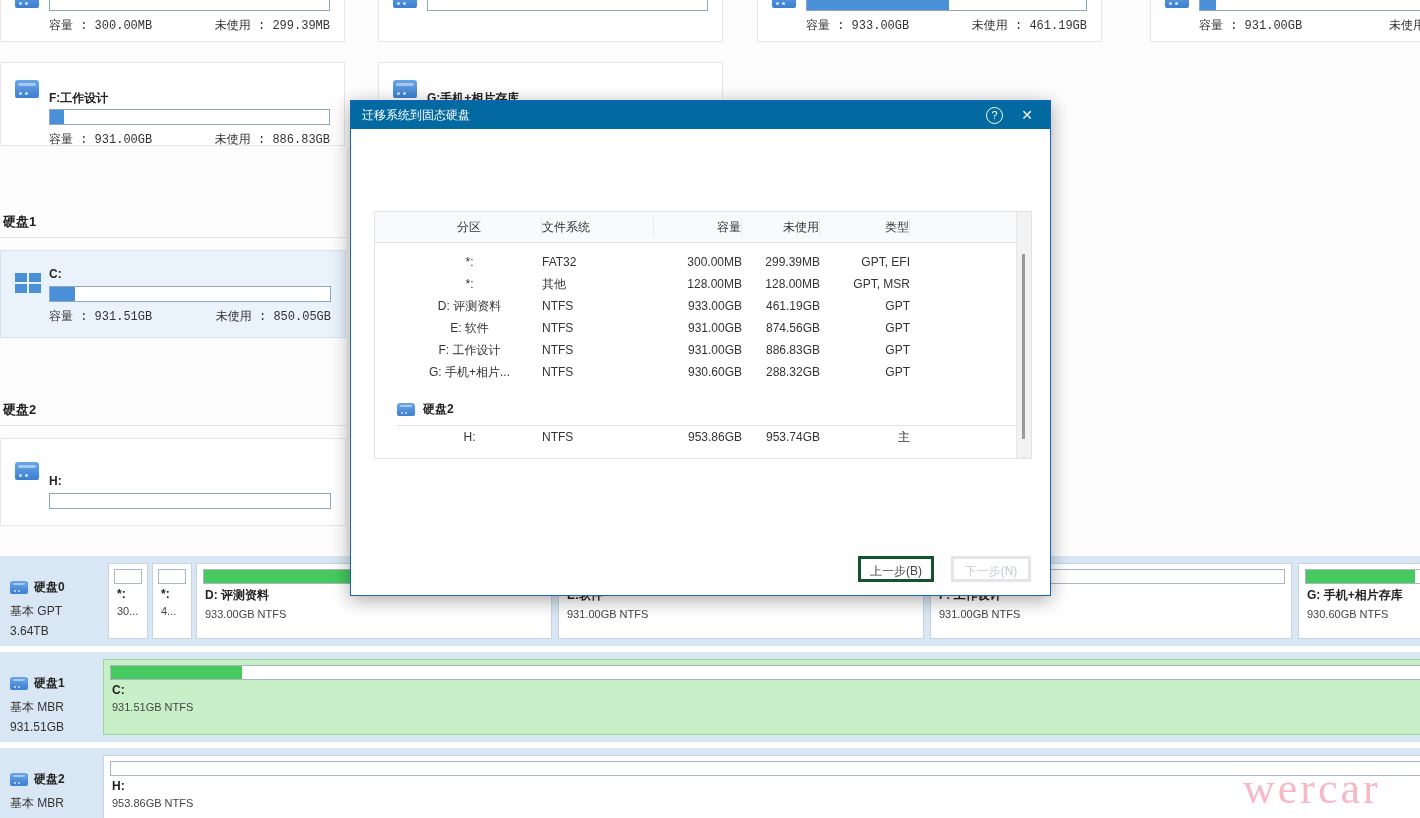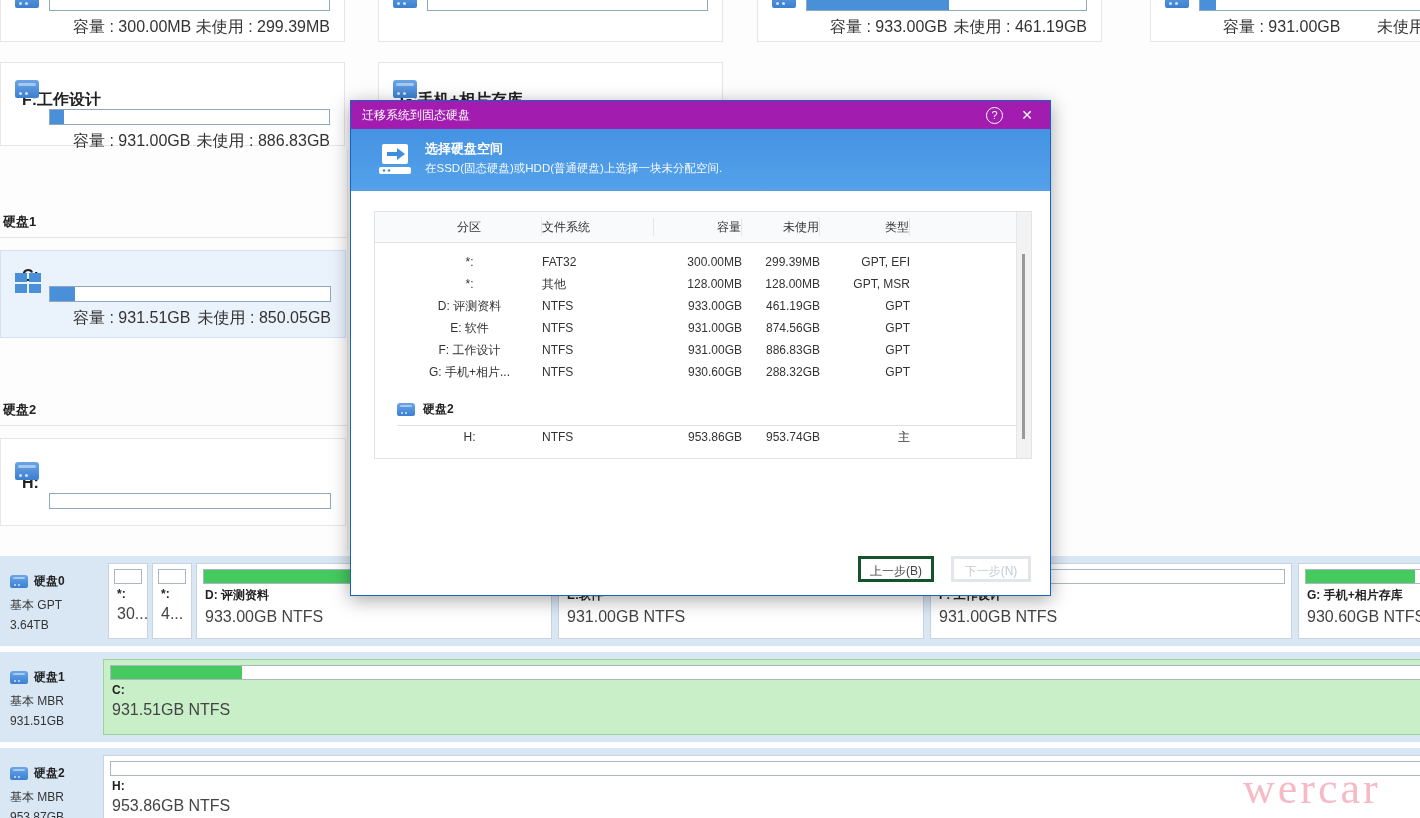--- a/index.html
+++ b/index.html
@@ -3,24 +3,24 @@
 <meta charset="utf-8">
 <style>
   html,body{margin:0;padding:0;}
   body{font-family:"Liberation Sans","DejaVu Sans",sans-serif;background:#fff;}
   #screen{position:relative;width:1420px;height:818px;overflow:hidden;background:#fdfdfe;}
 
   
   .pcard{position:absolute;width:345px;height:84px;background:#fff;border:1px solid #e6e6e6;box-sizing:border-box;}
   .pcard.cut{top:-28px;height:70px;}
   .p-icon{position:absolute;left:14px;top:16px;}
-  .p-name{padding:8px 14px 0 21px;font-weight:bold;font-size:16px;color:#222;height:16px;overflow:hidden;}
+  .p-name{padding:8px 14px 0 48px;font-weight:bold;font-size:12px;color:#222;height:16px;overflow:hidden;}
   .p-bar{margin:3px 14px 0 48px;height:14px;border:1px solid #8fa8bf;background:#fff;position:relative;}
   .p-fill{height:100%;background:#4a90d9;}
-  .p-stats{margin:6px 14px 0 72px;display:flex;justify-content:space-between;font-size:16px;color:#333;white-space:nowrap;overflow:hidden;}
+  .p-stats{margin:6px 14px 0 48px;display:flex;justify-content:space-between;font-size:12px;color:#333;white-space:nowrap;overflow:hidden;font-family:Liberation Mono, monospace;}
 
   .bigcard{width:346px;height:88px;}
   .bigcard .p-icon{top:22px;}
   .bigcard .p-name{padding-top:16px;}
   .card-selected{background:#eaf2fb;border-color:#d4e2f2;}
 
   .section-label{position:absolute;left:3px;font-size:13px;font-weight:bold;color:#222;}
   .divider{position:absolute;left:0;width:347px;height:1px;background:#e4e4e4;}
   .panel-edge{position:absolute;left:347px;top:150px;width:1px;height:400px;background:#ececec;}
 
@@ -32,21 +32,21 @@
   .disk-icon.small::before{top:2px;height:2px;}
   .disk-icon.small::after{width:2px;height:2px;bottom:2px;box-shadow:4px 0 0 #cfe3f7;}
   .win-icon{display:inline-block;width:27px;height:21px;background:
      linear-gradient(#4a90d9,#4a90d9) 0 0/12px 9px no-repeat,
      linear-gradient(#4a90d9,#4a90d9) 14px 0/12px 9px no-repeat,
      linear-gradient(#4a90d9,#4a90d9) 0 11px/12px 9px no-repeat,
      linear-gradient(#4a90d9,#4a90d9) 14px 11px/12px 9px no-repeat;}
 
   
   #dialog{position:absolute;left:350px;top:100px;width:701px;height:496px;background:#fff;border:1px solid #1565c0;box-sizing:border-box;box-shadow:0 4px 18px rgba(0,0,0,.35);z-index:10;}
-  .dlg-titlebar{position:absolute;left:0;top:0;right:0;height:28px;background:#a21caf;}
+  .dlg-titlebar{position:absolute;left:0;top:0;right:0;height:28px;background:#0369a1;}
   .dlg-title{position:absolute;left:11px;top:0;line-height:28px;font-size:12px;color:#fff;}
   .dlg-help{position:absolute;right:47px;top:6px;width:15px;height:15px;border:1px solid #fff;border-radius:50%;color:#fff;font-size:11px;line-height:15px;text-align:center;cursor:pointer;}
   .dlg-close{position:absolute;right:14px;top:5px;width:18px;height:18px;color:#fff;font-size:14px;line-height:18px;text-align:center;cursor:pointer;}
   .dlg-header{position:absolute;left:0;top:28px;right:0;height:62px;background:linear-gradient(#4493e3,#55a1ea);}
   .dlg-step-icon{position:absolute;left:26px;top:13px;}
   .dlg-step-title{position:absolute;left:74px;top:11px;font-size:13px;font-weight:bold;color:#fff;}
   .dlg-step-sub{position:absolute;left:74px;top:32px;font-size:11.5px;color:rgba(255,255,255,.95);}
 
   .dlg-table{position:absolute;left:23px;top:110px;width:658px;border:1px solid #e3e3e3;box-sizing:border-box;background:#fff;}
   .t-row{display:grid;grid-template-columns:167px 112px 88px 78px 90px 1fr;align-items:center;font-size:12px;color:#333;height:22px;}
@@ -62,30 +62,30 @@
   .t-body .t-row{cursor:pointer;}
   .scrollbar{position:absolute;top:0;right:0;bottom:0;width:14px;background:#f2f2f2;border-left:1px solid #e6e6e6;}
   .scroll-thumb{position:absolute;left:5px;width:3px;top:42px;height:185px;background:#9a9a9a;}
 
   .dlg-btn{position:absolute;top:455px;height:26px;background:#fff;border:3px solid #14532d;font-size:12px;color:#444;text-align:center;line-height:24px;box-sizing:border-box;cursor:pointer;}
   .btn-back{left:507px;width:76px;}
   .btn-next{left:600px;width:80px;border-color:#e2e6ea;color:#c3cad2;}
 
   
   .map-row{position:absolute;left:0;width:1420px;background:#d9e6f3;}
-  .map-info{position:absolute;left:0;top:0;width:100px;height:100%;padding:16px 0 0 10px;box-sizing:border-box;font-size:12px;color:#333;}
+  .map-info{position:absolute;left:0;top:0;width:100px;height:100%;padding:22px 0 0 10px;box-sizing:border-box;font-size:12px;color:#333;}
   .map-info .line1{font-weight:bold;color:#222;display:flex;align-items:center;gap:6px;height:18px;}
   .map-info .line2{margin-top:7px;}
   .map-info .line3{margin-top:4px;}
   .map-block{position:absolute;top:7px;height:76px;background:#fff;border:1px solid #c7d3e0;box-sizing:border-box;cursor:pointer;}
   .map-block.greenbg{background:#c9efc9;border-color:#9ad49d;}
   .mb-bar{margin:5px 6px 3px 6px;height:13px;border:1px solid #aab6c1;background:#fff;position:relative;}
   .mb-fill{height:100%;background:#46c95f;}
   .mb-name{margin-left:8px;font-size:12px;font-weight:bold;color:#222;white-space:nowrap;overflow:hidden;}
-  .mb-info{margin-left:8px;margin-top:4px;font-size:16px;color:#444;white-space:nowrap;overflow:hidden;}
+  .mb-info{margin-left:8px;margin-top:4px;font-size:11px;color:#444;white-space:nowrap;overflow:hidden;}
 
   
   #watermark{position:absolute;left:1243px;top:763px;font-family:"Liberation Serif","DejaVu Serif",serif;font-size:44px;color:#f6b9c6;letter-spacing:3px;z-index:50;}
 </style>
 </head>
 <body>
 
 <div id="screen">
 
   <div class="pcard cut" style="left:0px;">
@@ -254,31 +254,20 @@
       <div class="mb-name">H:</div>
       <div class="mb-info">953.86GB NTFS</div>
     </div>
   </div>
 
   <div id="dialog">
     <div class="dlg-titlebar">
       <span class="dlg-title">迁移系统到固态硬盘</span>
       <span class="dlg-help">?</span>
       <span class="dlg-close">✕</span>
-    </div>
-    <div class="dlg-header">
-      <svg class="dlg-step-icon" width="36" height="34" viewBox="0 0 36 34">
-        <rect x="5" y="2" width="26" height="20" rx="2" fill="#ffffff"></rect>
-        <path d="M10 12 h10 v-4 l8 6 -8 6 v-4 h-10 z" fill="#3f8fde" transform="translate(0,-2)"></path>
-        <rect x="2" y="25" width="32" height="7" rx="2" fill="#ffffff"></rect>
-        <circle cx="7" cy="28.5" r="1.3" fill="#3f8fde"></circle>
-          <circle cx="12" cy="28.5" r="1.3" fill="#3f8fde"></circle>
-      </svg>
-      <div class="dlg-step-title">选择硬盘空间</div>
-      <div class="dlg-step-sub">在SSD(固态硬盘)或HDD(普通硬盘)上选择一块未分配空间.</div>
     </div>
 
     <div class="dlg-table">
       <div class="t-row t-head">
         <div class="c1">分区</div>
         <div class="c2">文件系统</div>
         <div class="c3">容量</div>
         <div class="c4">未使用</div>
         <div class="c5">类型</div>
         <div></div>

